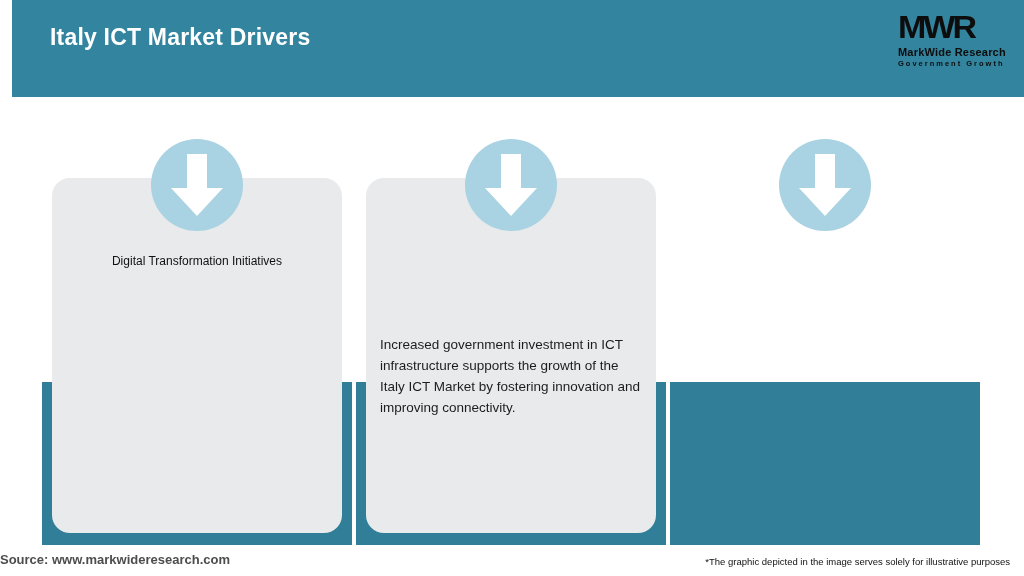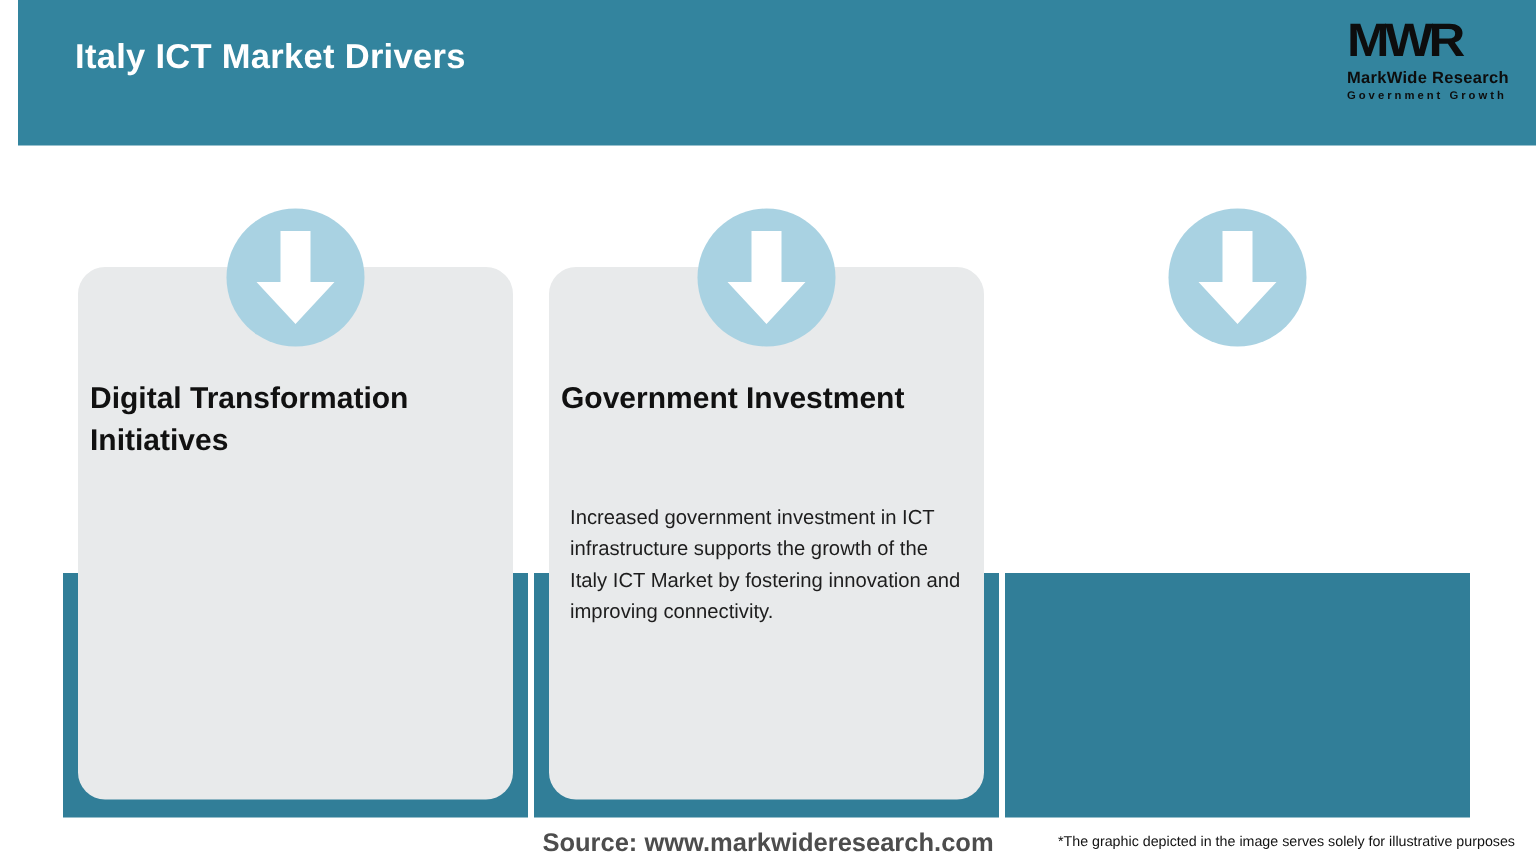--- a/index.html
+++ b/index.html
@@ -46,38 +46,38 @@
   .teal-frame{
     position:absolute;left:0;top:244px;width:310px;height:163px;
     background:var(--frame-teal,#317E98);
   }
   .card{
     position:absolute;left:10px;top:40px;width:290px;height:355px;
     background:var(--card-bg,#E8EAEB);border-radius:18px;
   }
   .card-title{
     position:absolute;top:75px;left:8px;right:8px;
-    font-size:20px;font-weight:bold;color:var(--title-text,#111111);
-    line-height:1.38;
+    font-size:12px;font-weight:normal;color:var(--title-text,#111111);
+    text-align:center;line-height:1.38;
   }
   .card-body{
     position:absolute;top:157px;left:14px;right:10px;
     font-size:13.5px;color:var(--body-text,#1D1D1D);line-height:1.55;
     text-align:left;
   }
   .icon-circle{
     position:absolute;left:50%;top:1px;width:92px;height:92px;margin-left:-46px;
     background:var(--circle-blue,#A9D2E2);border-radius:50%;z-index:3;
     display:flex;align-items:center;justify-content:center;
   }
   .icon-circle svg{display:block;}
   
   .source-line{
-    position:absolute;left:0;right:0;top:552px;text-align:center;
-    font-size:17px;font-weight:bold;color:var(--source-text,#4D4D4D);
+    position:absolute;left:0;right:0;top:552px;
+    font-size:13px;font-weight:bold;color:var(--source-text,#4D4D4D);
   }
   .disclaimer{
     position:absolute;right:14px;top:556px;
     font-size:9.5px;color:#111111;
   }
 </style>
 </head>
 <body>
 
 <div class="canvas">
@@ -99,21 +99,20 @@
     <div class="icon-circle">
       <svg width="58" height="66" viewBox="0 0 58 66" aria-hidden="true">
         <polygon points="19,2 39,2 39,36 55,36 29,64 3,36 19,36" fill="#ffffff"></polygon>
       </svg>
     </div>
   </div>
 
   <div class="card-group g1">
     <div class="teal-frame"></div>
     <div class="card">
-      <div class="card-title">Government Investment</div>
       <div class="card-body">Increased government investment in ICT infrastructure supports the growth of the Italy ICT Market by fostering innovation and improving connectivity.</div>
     </div>
     <div class="icon-circle">
       <svg width="58" height="66" viewBox="0 0 58 66" aria-hidden="true">
         <polygon points="19,2 39,2 39,36 55,36 29,64 3,36 19,36" fill="#ffffff"></polygon>
       </svg>
     </div>
   </div>
 
   <div class="card-group g2">

